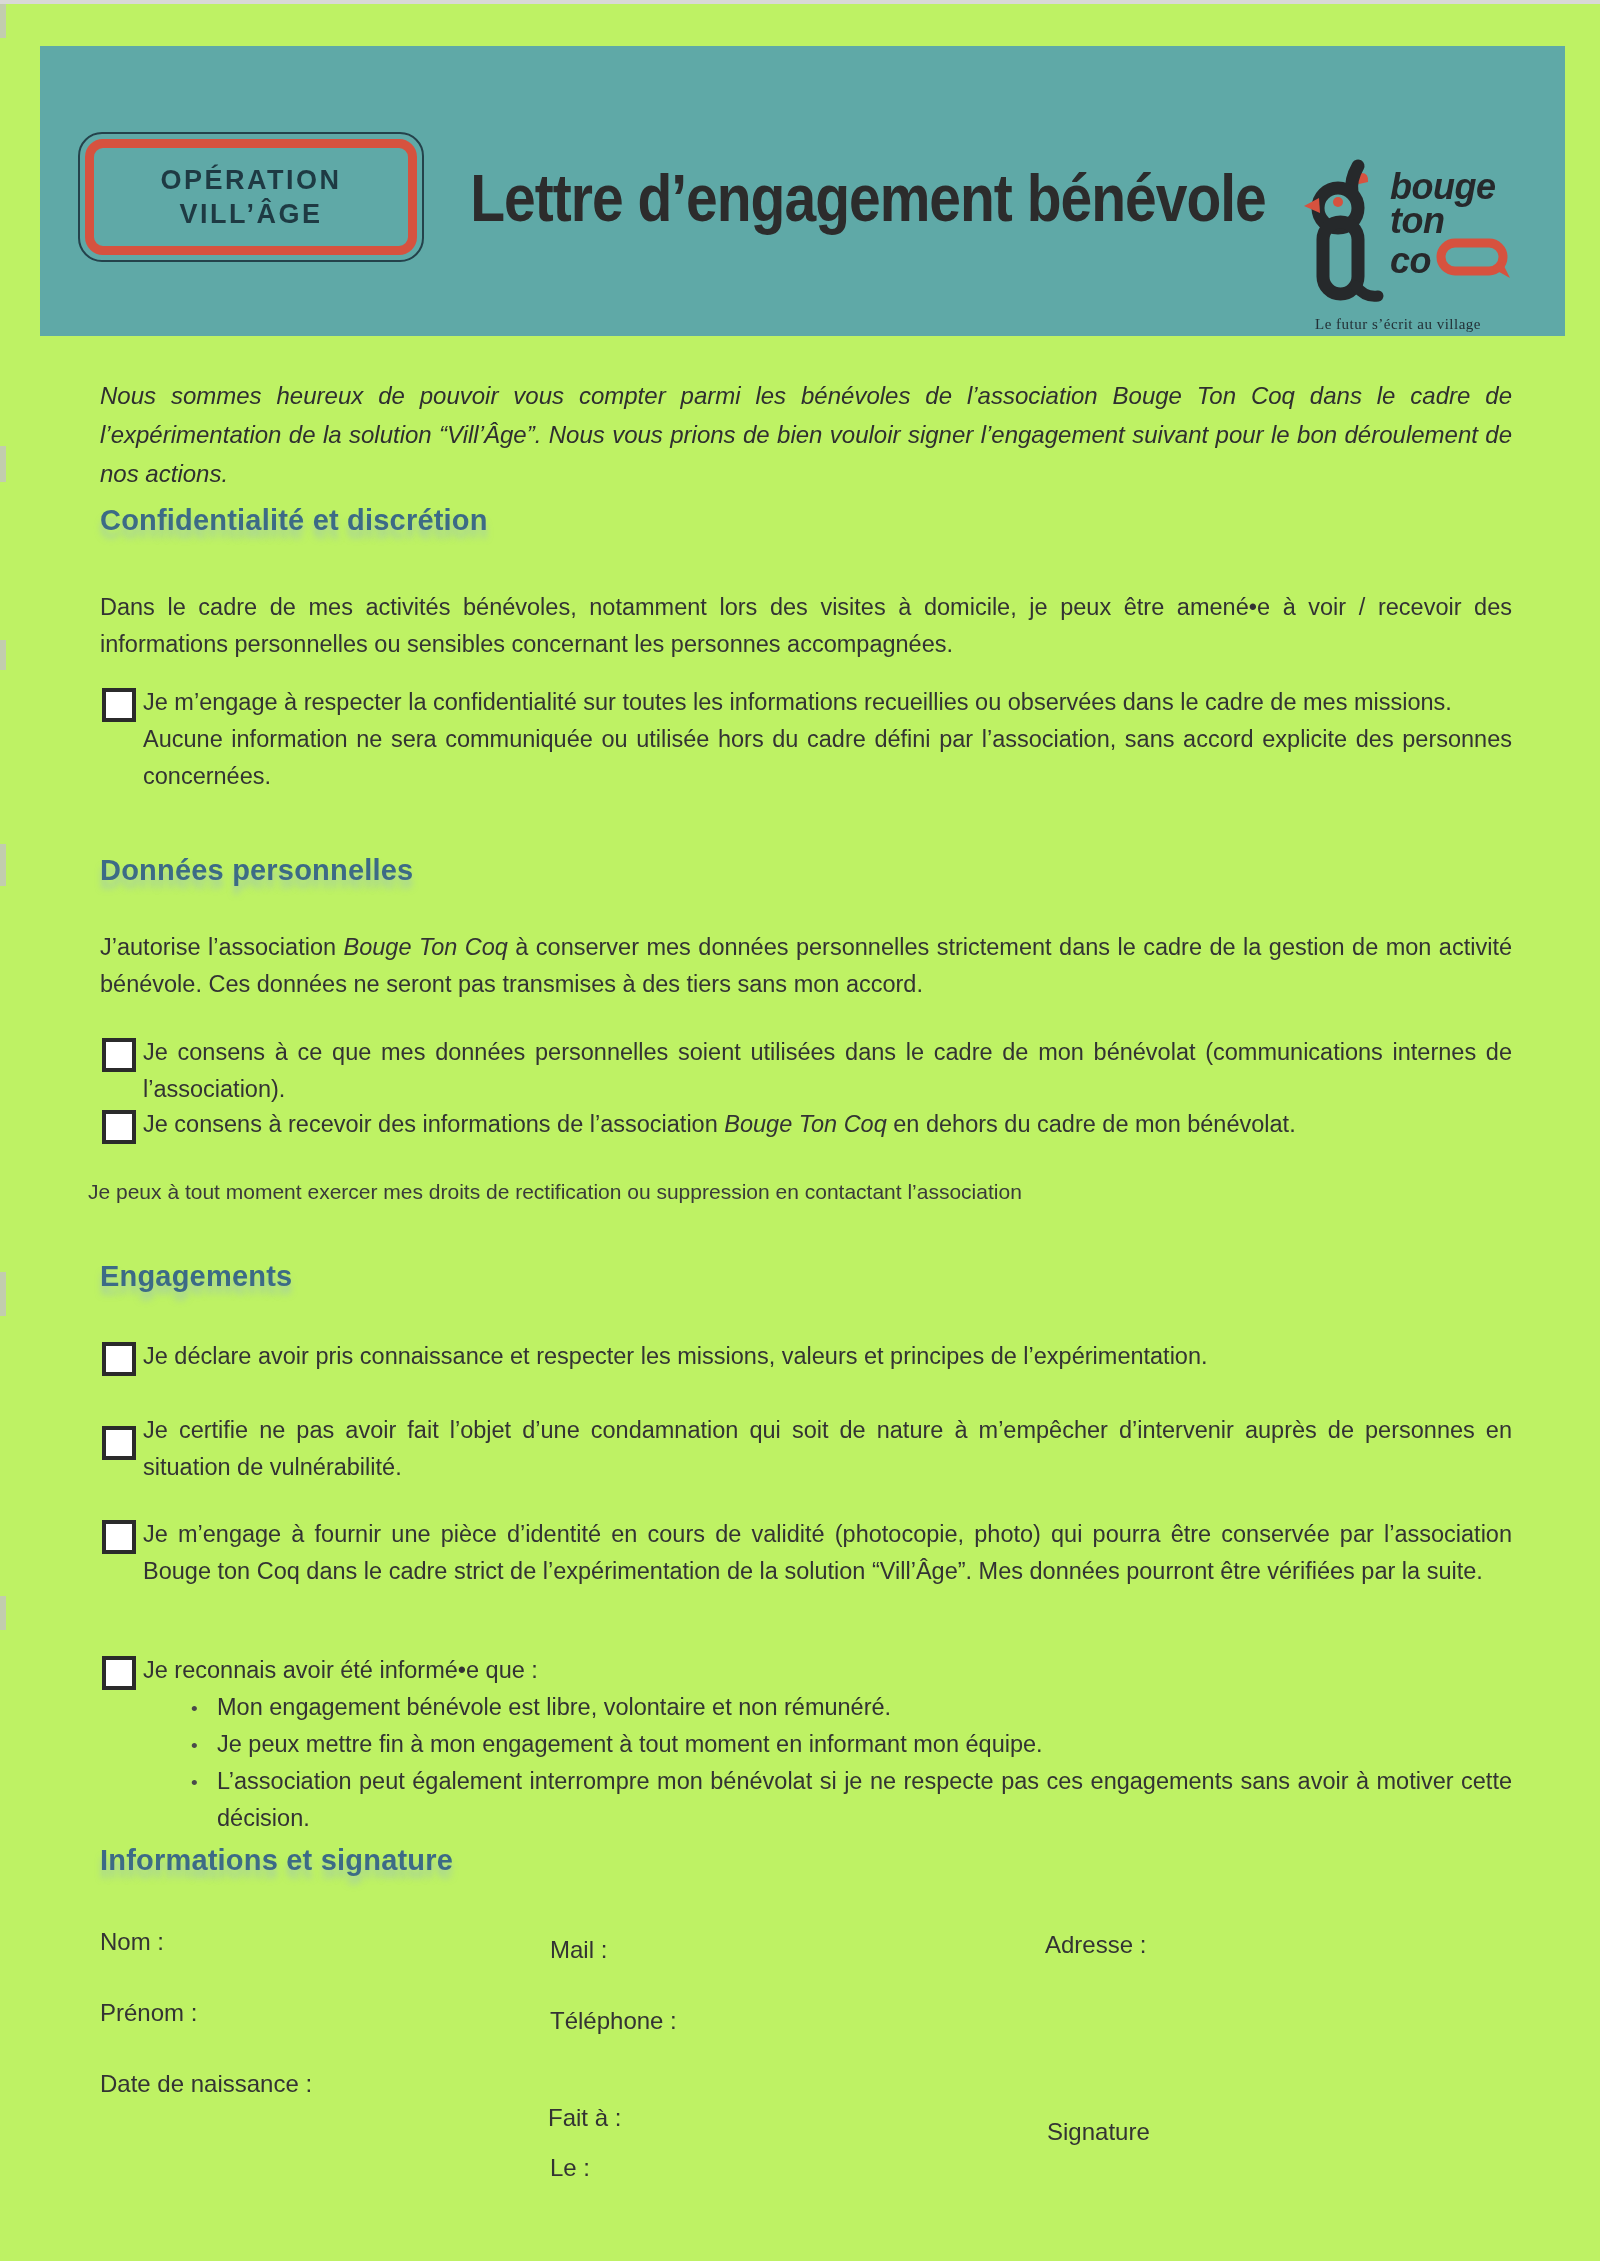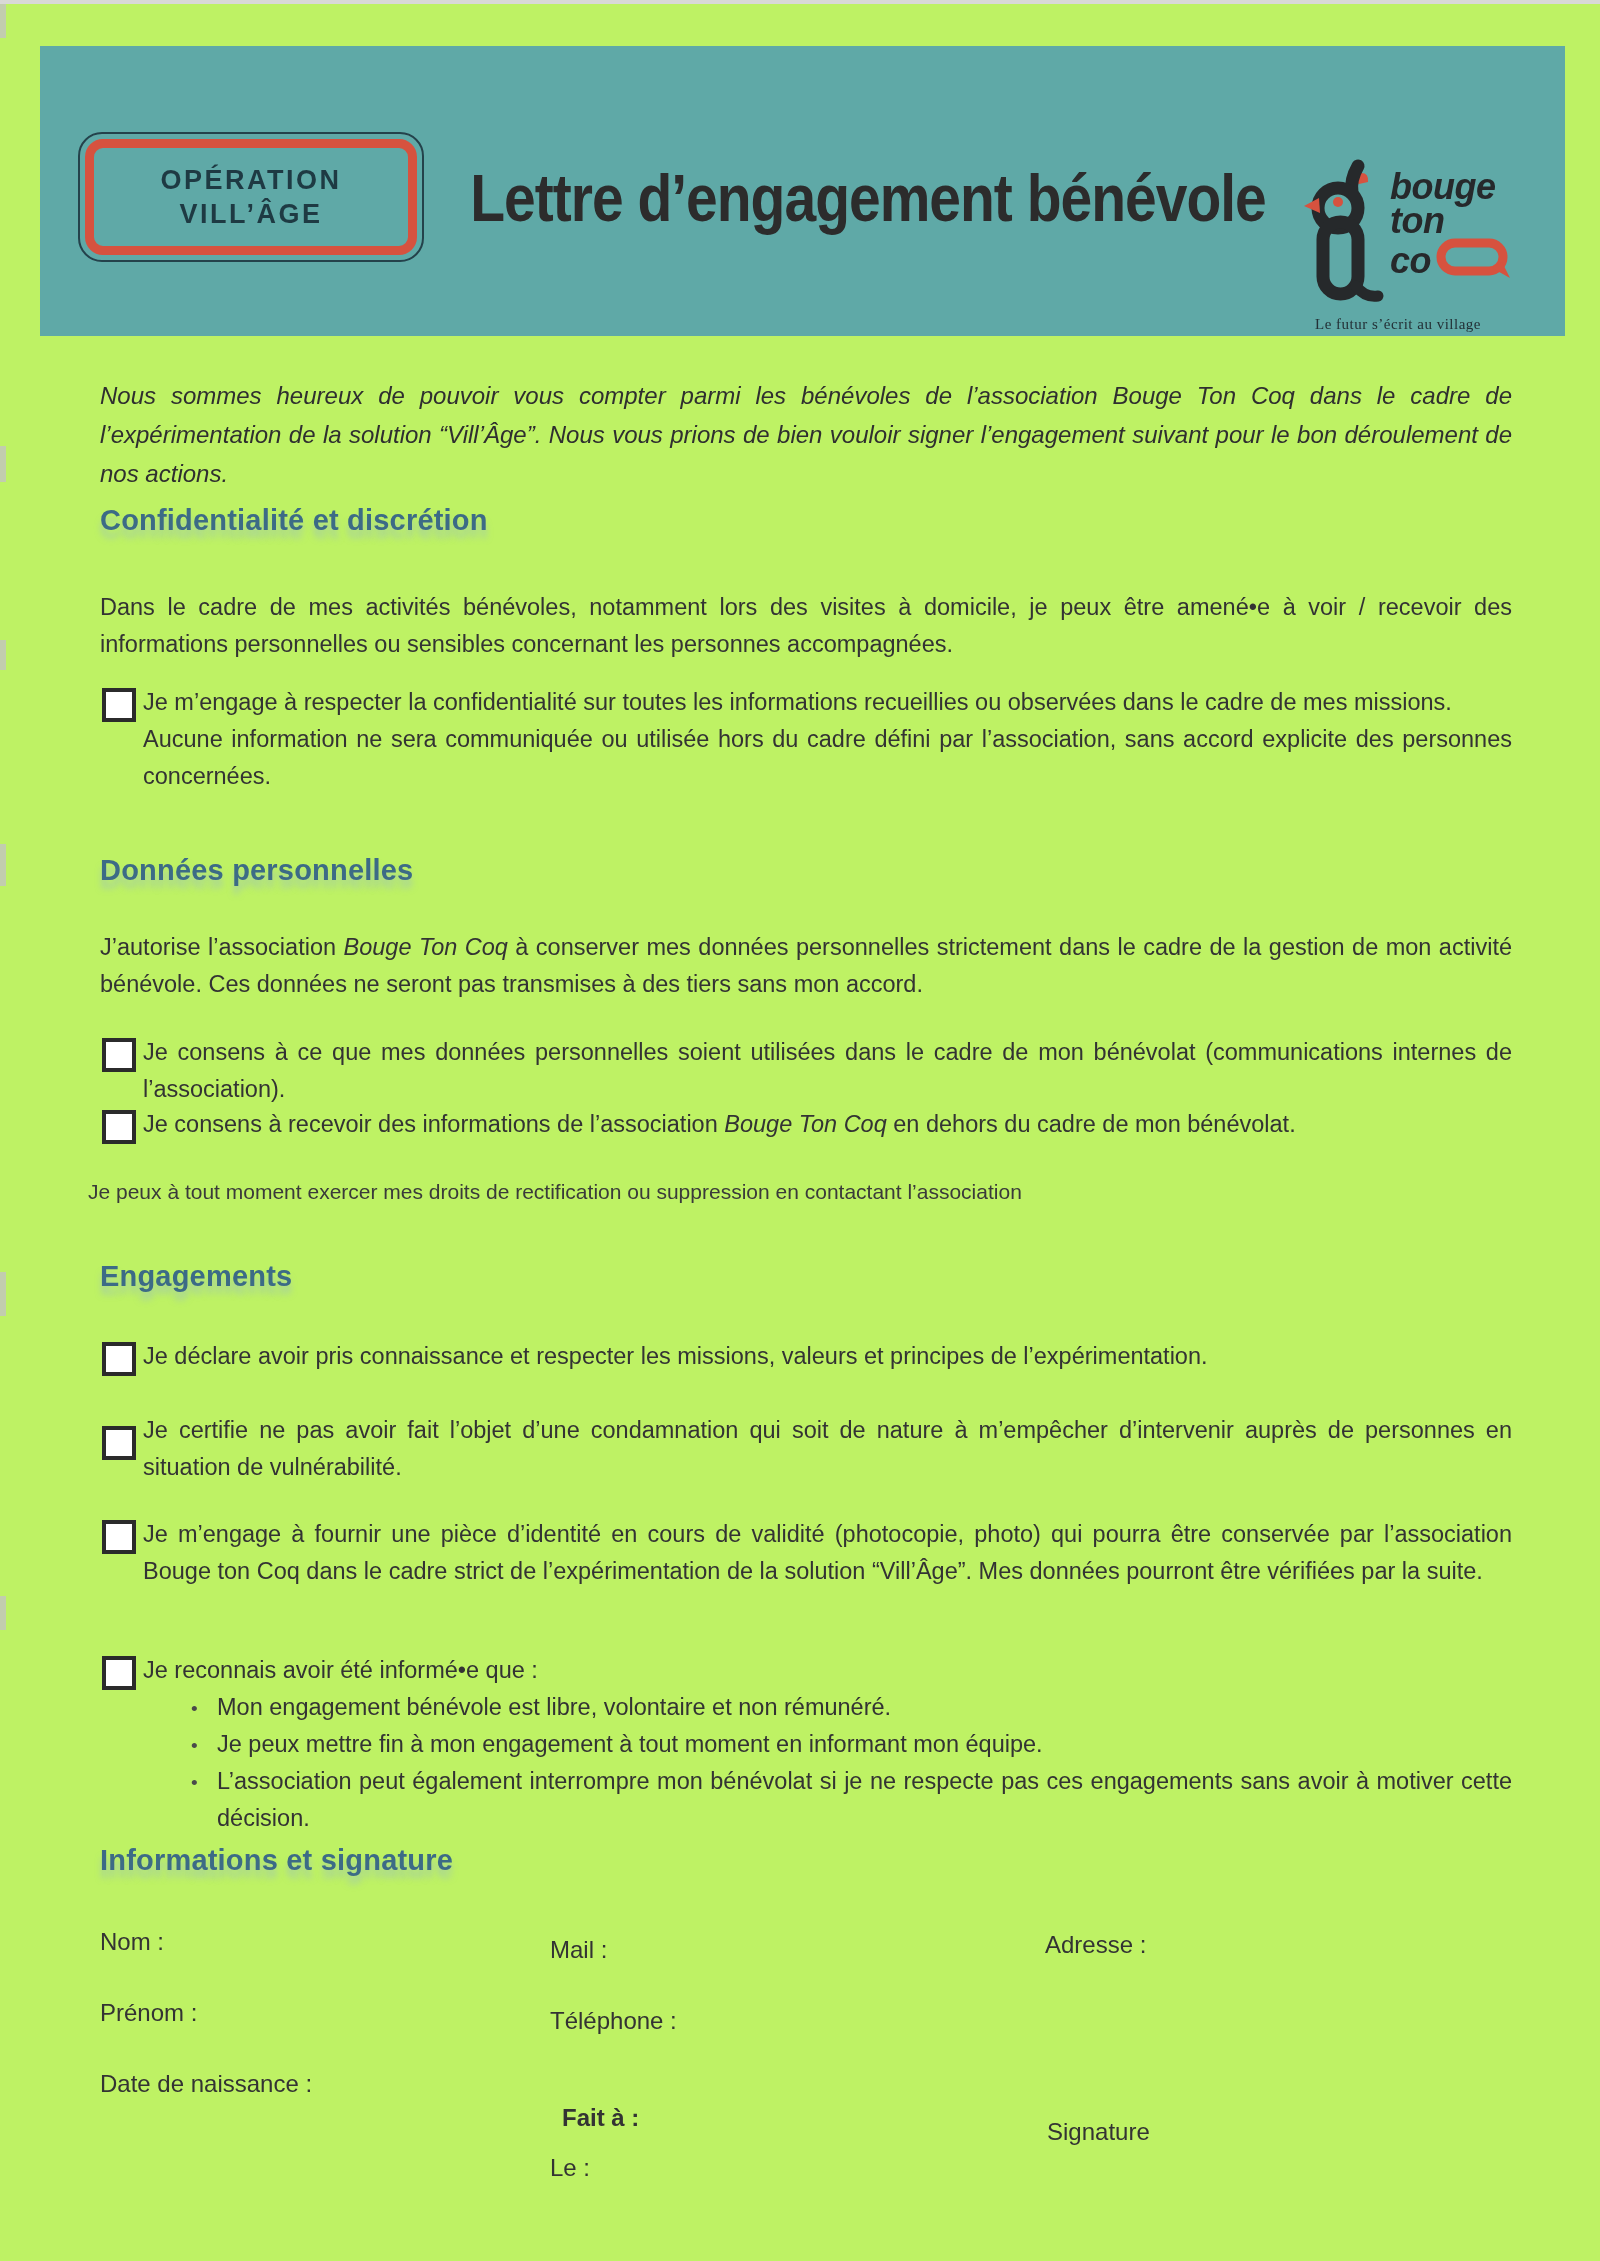--- a/index.html
+++ b/index.html
@@ -191,17 +191,17 @@
   <div class="sec-h" style="top:1840px;">Informations et signature</div>
 
   <div class="field" style="left:100px; top:1924px;">Nom :</div>
   <div class="field" style="left:550px; top:1932px;">Mail :</div>
   <div class="field" style="left:1045px; top:1927px;">Adresse :</div>
 
   <div class="field" style="left:100px; top:1995px;">Prénom :</div>
   <div class="field" style="left:550px; top:2003px;">Téléphone :</div>
 
   <div class="field" style="left:100px; top:2066px;">Date de naissance :</div>
-  <div class="field" style="left:562px; top:2100px;font-weight:bold;">Fait à :</div>
+  <div class="field" style="left:548px; top:2100px;">Fait à :</div>
   <div class="field" style="left:1047px; top:2114px;">Signature</div>
   <div class="field" style="left:550px; top:2150px;">Le :</div>
 
 </div>
 
 </body></html>

